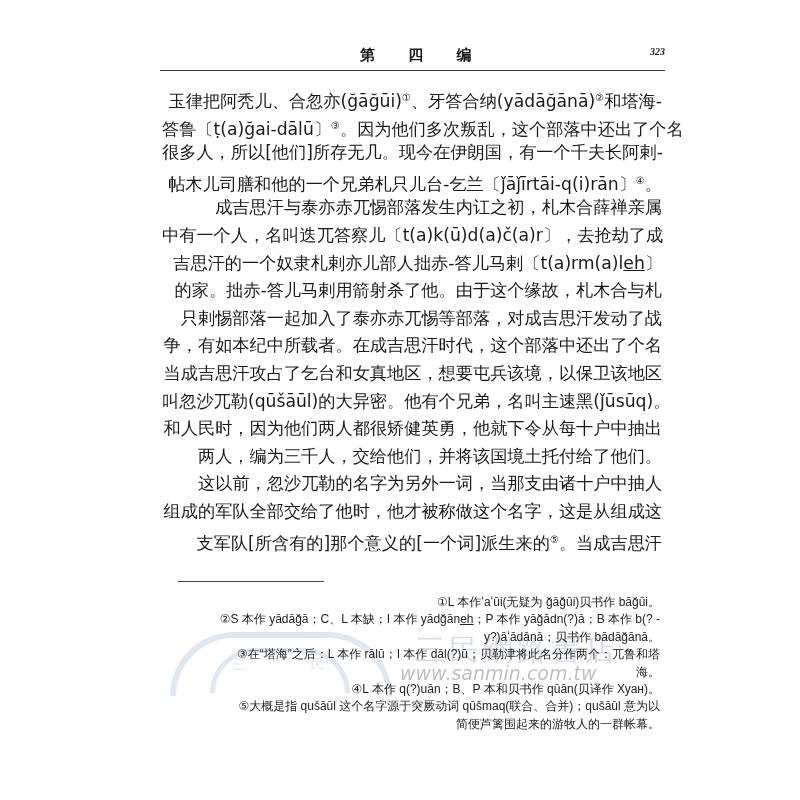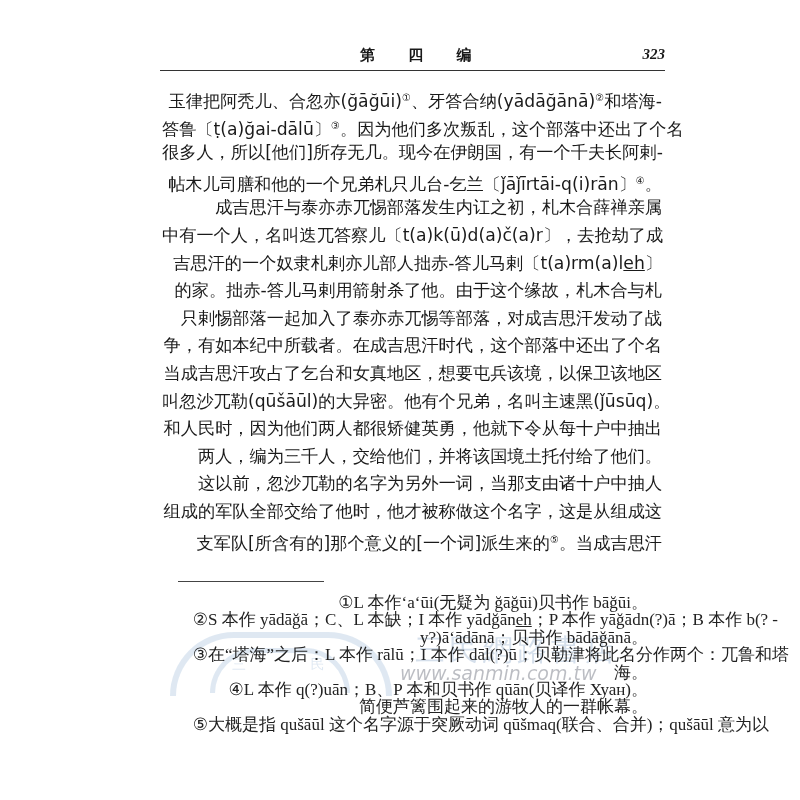--- a/index.html
+++ b/index.html
@@ -10,37 +10,37 @@
   .page { position: absolute; left: 0; top: 0; width: 800px; height: 800px; text-align: right; }
   .running-head {
     position: absolute; left: 160px; top: 44px; width: 505px; height: 26px;
     border-bottom: 1.5px solid #333;
   }
   .running-head .title {
     position: absolute; left: 200px; top: 2px; font-size: 15px; font-weight: bold;
     letter-spacing: 14px; font-family: "DejaVu Sans", sans-serif;
   }
   .running-head .folio {
-    position: absolute; right: 0; top: 2px; font-size: 15px; font-style: italic; font-weight: bold;
+    position: absolute; right: 0; top: 2px; font-size: 10px; font-style: italic; font-weight: bold;
     font-family: "Liberation Serif", serif;
   }
   .body-text {
     position: absolute; left: 162px; top: 84px; width: 500px;
     font-family: "DejaVu Sans", sans-serif; font-size: 17.2px; line-height: 27.6px;
   }
   .line { white-space: nowrap; height: 27.6px; overflow: visible; }
   .indent { padding-left: 36px; }
   .ul { text-decoration: underline; }
   sup.fn { font-size: 10px; vertical-align: 6px; }
   .footnote-rule {
     position: absolute; left: 178px; top: 581px; width: 146px; border-top: 1px solid #444;
   }
   .footnotes {
-    position: absolute; left: 148px; top: 594px; width: 500px;
-    font-family: Liberation Serif, serif; font-size: 17px; line-height: 17.4px; color: #222;
+    position: absolute; left: 160px; top: 594px; width: 500px;
+    font-family: Liberation Sans, sans-serif; font-size: 12px; line-height: 17.4px; color: #222;
   }
   .fn-line { white-space: nowrap; }
   .fn-num { display: inline-block; width: 26px; }
   .fn-indent { padding-left: 34px; }
   .watermark {
     position: absolute; left: 170px; top: 630px; width: 470px; height: 60px;
     pointer-events: none; opacity: 0.28;
   }
   .watermark .wm-cn {
     position: absolute; left: 245px; top: 0; font-size: 30px; color: #6a8fb8;
@@ -103,17 +103,17 @@
     <div class="wm-url">www.sanmin.com.tw</div>
   </div>
 
   <div class="footnotes">
     <div class="fn-line fn-indent"><span class="fn-num">①</span><span>L 本作ʻaʻūi(无疑为 ğāğūi)贝书作 bāğūi。</span></div>
     <div class="fn-line fn-indent"><span class="fn-num">②</span><span>S 本作 yādāğā；C、L 本缺；I 本作 yādğān</span><span class="ul">eh</span><span>；P 本作 yāğādn(?)ā；B 本作 b(? -</span></div>
     <div class="fn-line"><span>y?)āʻādānā；贝书作 bādāğānā。</span></div>
     <div class="fn-line fn-indent"><span class="fn-num">③</span><span>在“塔海”之后：L 本作 rālū；I 本作 dāl(?)ū；贝勒津将此名分作两个：兀鲁和塔</span></div>
     <div class="fn-line"><span>海。</span></div>
     <div class="fn-line fn-indent"><span class="fn-num">④</span><span>L 本作 q(?)uān；B、P 本和贝书作 qūān(贝译作 Хуан)。</span></div>
+    <div class="fn-line fn-indent"><span class="fn-num">⑤</span><span>大概是指 qušāūl 这个名字源于突厥动词 qūšmaq(联合、合并)；qušāūl 意为以</span></div>
     <div class="fn-line"><span>简便芦篱围起来的游牧人的一群帐幕。</span></div>
-    <div class="fn-line fn-indent"><span class="fn-num">⑤</span><span>大概是指 qušāūl 这个名字源于突厥动词 qūšmaq(联合、合并)；qušāūl 意为以</span></div>
   </div>
 
 </div>
 
 </body></html>

